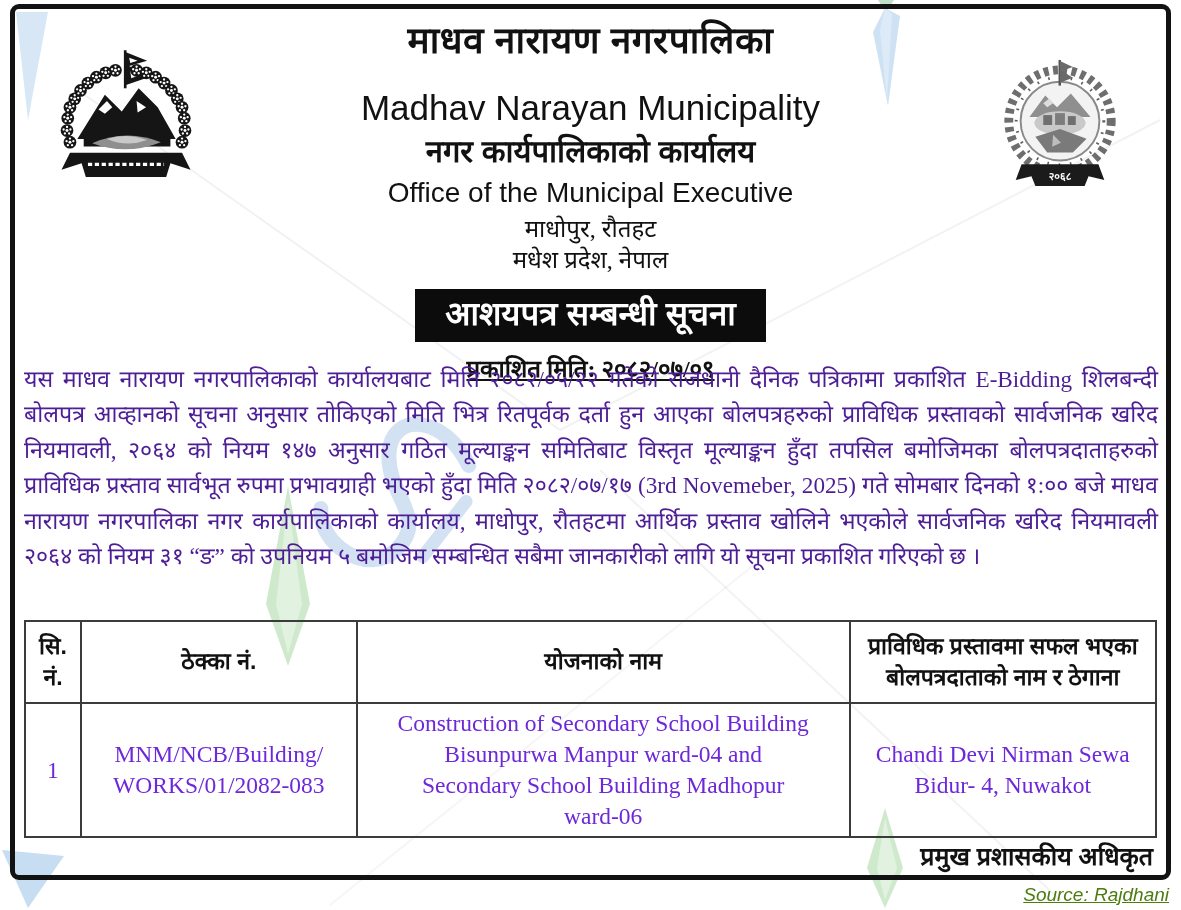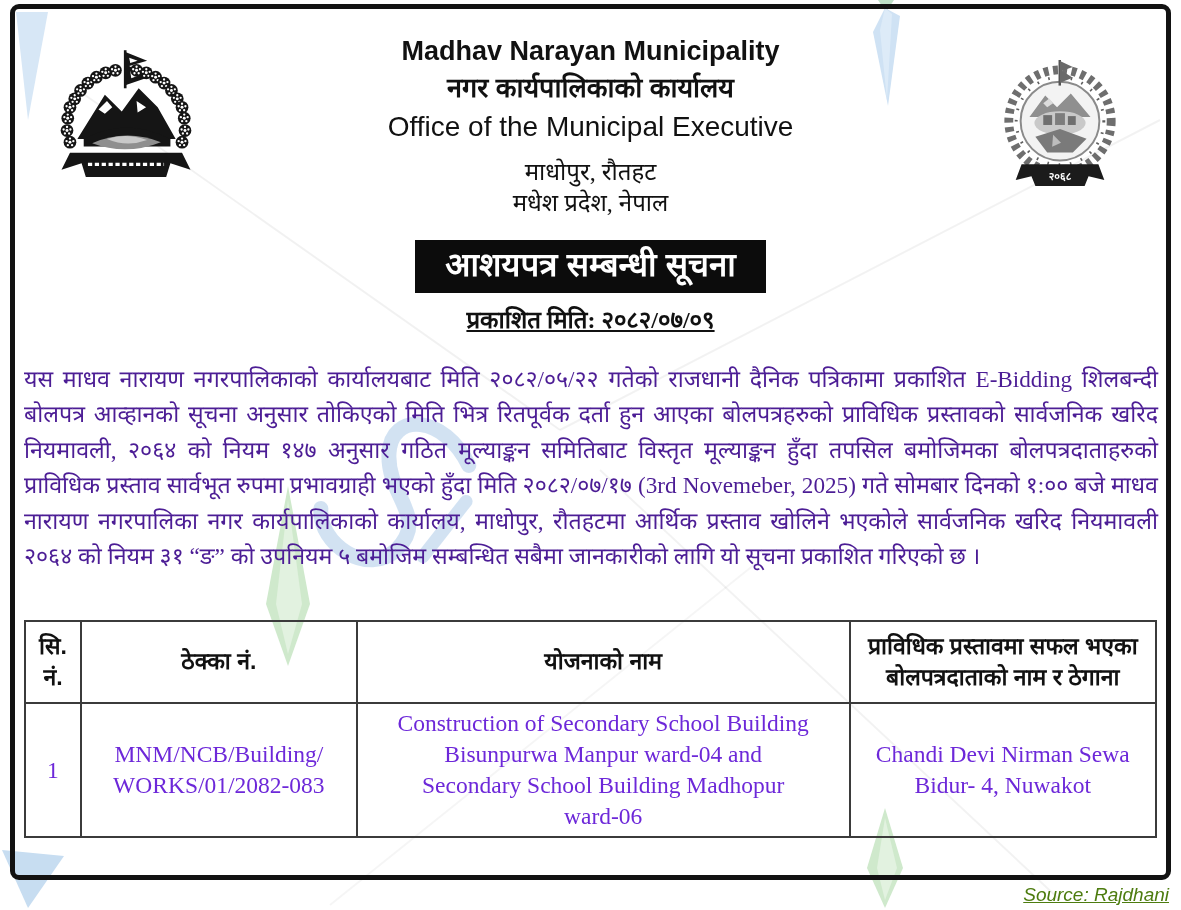--- a/index.html
+++ b/index.html
@@ -6,25 +6,25 @@
   #page{position:relative;width:1181px;height:910px;background:#ffffff;overflow:hidden;
         font-family:"Liberation Sans","DejaVu Sans",sans-serif;color:#111;}
   
   .frame{position:absolute;left:10px;top:4px;width:1161px;height:876px;
          border:5px solid #121212;border-radius:9px;box-sizing:border-box;z-index:3;pointer-events:none;}
   .layer-deco{position:absolute;inset:0;z-index:1;}
   .layer-content{position:absolute;inset:0;z-index:2;}
   
   .header{position:absolute;left:0;top:20px;width:100%;text-align:center;line-height:1.12;}
   .t-np-main{font-size:37px;font-weight:bold;letter-spacing:.5px;}
-  .t-en-main{font-size:27px;font-weight:bold;margin-top:16px;}
-  .t-np-sub{font-size:27px;font-weight:bold;margin-top:7px;}
+  .t-en-main{font-size:35px;font-weight:normal;margin-top:27px;}
+  .t-np-sub{font-size:31px;font-weight:bold;margin-top:7px;}
   .t-en-sub{font-size:28px;font-weight:normal;margin-top:8px;}
-  .t-addr{font-size:24px;margin-top:16px;font-family:"Liberation Serif","DejaVu Serif",serif;}
-  .banner{display:inline-block;margin-top:23px;background:#0c0c0c;color:#ffffff;
+  .t-addr{font-size:24px;margin-top:7px;font-family:"Liberation Serif","DejaVu Serif",serif;}
+  .banner{display:inline-block;margin-top:16px;background:#0c0c0c;color:#ffffff;
           font-size:33px;font-weight:bold;padding:7px 30px 9px 30px;}
   .pubdate{font-size:24px;font-weight:bold;margin-top:14px;font-family:"Liberation Serif","DejaVu Serif",serif;text-decoration:underline;}
   
   .logo-left{position:absolute;left:52px;top:46px;}
   .logo-right{position:absolute;left:996px;top:52px;}
   
   .bodytext{position:absolute;left:24px;top:362px;width:1134px;
             font-family:"Liberation Serif","DejaVu Serif",serif;
             font-size:23.2px;line-height:35.4px;text-align:justify;color:#4c1d95;}
   
@@ -149,20 +149,21 @@
       <rect x="60" y="62" width="10" height="12" fill="#7d7d7d"></rect>
       <rect x="73" y="65" width="8" height="9" fill="#6f6f6f"></rect>
       <path d="M40,86 L65,78 L92,88 L78,102 L52,102 Z" fill="#7a7a7a"></path>
       <path d="M58,84 l8,8 -9,4 z" fill="#bdbdbd"></path>
 
       <path d="M26,114 L104,114 L110,130 L94,126 L90,136 L40,136 L36,126 L20,130 Z" fill="#1b1b1b"></path>
       <text x="65" y="130" text-anchor="middle" font-size="11" font-weight="bold" fill="#ffffff">२०६८</text>
     </svg>
 
     <div class="header">
+      <div class="t-np-main">माधव नारायण नगरपालिका</div>
       <div class="t-en-main">Madhav Narayan Municipality</div>
       <div class="t-np-sub">नगर कार्यपालिकाको कार्यालय</div>
       <div class="t-en-sub">Office of the Municipal Executive</div>
       <div class="t-addr">माधोपुर, रौतहट</div>
       <div class="t-addr" style="margin-top:4px">मधेश प्रदेश, नेपाल</div>
       <div><span class="banner">आशयपत्र सम्बन्धी सूचना</span></div>
       <div class="pubdate">प्रकाशित मिति: २०८२/०७/०९</div>
     </div>
 
     <div class="bodytext">यस माधव नारायण नगरपालिकाको कार्यालयबाट मिति २०८२/०५/२२ गतेको राजधानी दैनिक पत्रिकामा प्रकाशित E-Bidding शिलबन्दी बोलपत्र आव्हानको सूचना अनुसार तोकिएको मिति भित्र रितपूर्वक दर्ता हुन आएका बोलपत्रहरुको प्राविधिक प्रस्तावको सार्वजनिक खरिद नियमावली, २०६४ को नियम १४७ अनुसार गठित मूल्याङ्कन समितिबाट विस्तृत मूल्याङ्कन हुँदा तपसिल बमोजिमका बोलपत्रदाताहरुको प्राविधिक प्रस्ताव सार्वभूत रुपमा प्रभावग्राही भएको हुँदा मिति २०८२/०७/१७ (3rd Novemeber, 2025) गते सोमबार दिनको १:०० बजे माधव नारायण नगरपालिका नगर कार्यपालिकाको कार्यालय, माधोपुर, रौतहटमा आर्थिक प्रस्ताव खोलिने भएकोले सार्वजनिक खरिद नियमावली २०६४ को नियम ३१ “ङ” को उपनियम ५ बमोजिम सम्बन्धित सबैमा जानकारीको लागि यो सूचना प्रकाशित गरिएको छ ।</div>
@@ -199,18 +200,19 @@
             <div>ward-06</div>
           </td>
           <td>
             <div>Chandi Devi Nirman Sewa</div>
             <div>Bidur- 4, Nuwakot</div>
           </td>
         </tr>
       </tbody>
     </table>
 
+    <div class="signature">प्रमुख प्रशासकीय अधिकृत</div>
 
     <div class="source">Source: Rajdhani</div>
   </div>
 
   <div class="frame"></div>
 </div>
 
 </body></html>

